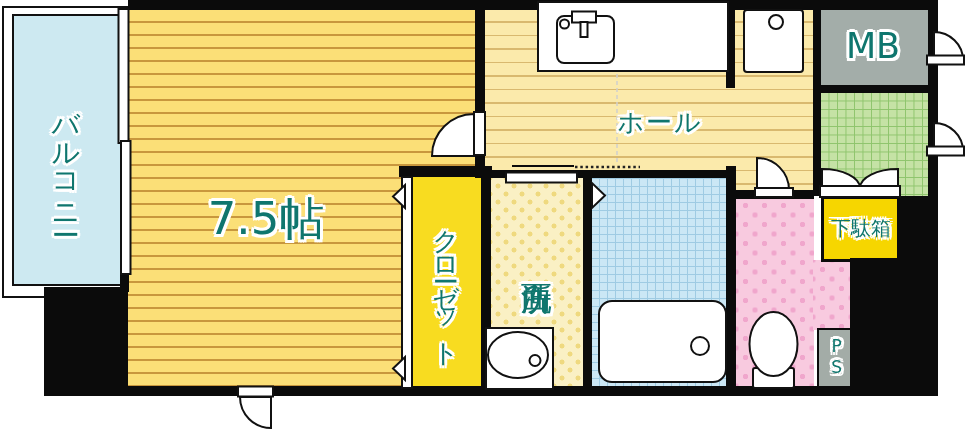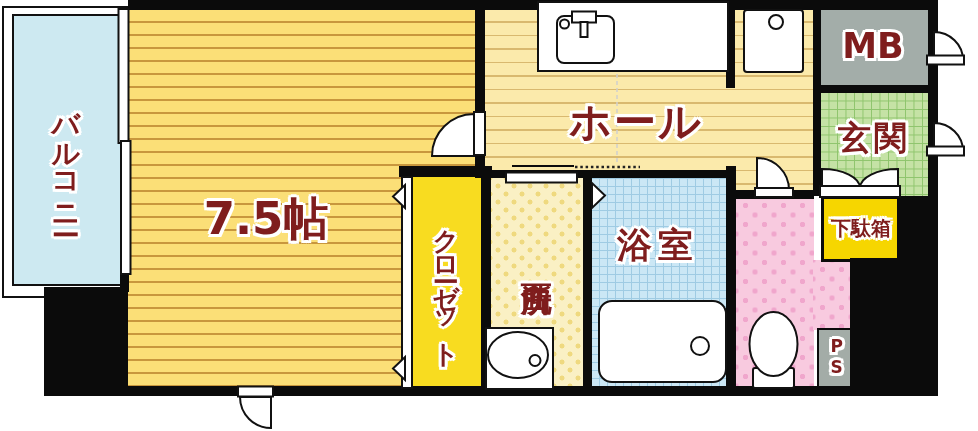--- a/index.html
+++ b/index.html
@@ -31,21 +31,21 @@
     background-size:8.5px 8.5px;}
   .mb{left:816px;top:8px;width:112px;height:80px;background:#A3ADA9;}
   .shoebox{left:821px;top:196px;width:79px;height:66px;background:#F6D600;border:3px solid #0b0b0b;}
   .ps{left:817px;top:328px;width:36px;height:60px;background:#A3ACA7;border:2px solid #0b0b0b;}
   
   .wall{background:#0b0b0b;}
   
   svg.overlay{left:0;top:0;width:978px;height:431px;z-index:40;pointer-events:none;}
   .wh{fill:#fff;stroke:#111;stroke-width:2;}
   
-  .lbl{position:absolute;z-index:50;color:#7f1d1d;font-weight:bold;white-space:nowrap;
+  .lbl{position:absolute;z-index:50;color:#0f766e;font-weight:normal;white-space:nowrap;
     transform:translate(-50%,-50%);line-height:1.02;
     text-shadow:-2.5px -2.5px 0 #fff,2.5px -2.5px 0 #fff,-2.5px 2.5px 0 #fff,2.5px 2.5px 0 #fff,
                 0 -3px 0 #fff,0 3px 0 #fff,-3px 0 0 #fff,3px 0 0 #fff;}
   .vert{writing-mode:vertical-rl;text-orientation:mixed;}
   .vert-up{writing-mode:vertical-rl;text-orientation:upright;}
   .z10{z-index:10;} .z30{z-index:30;} .z12{z-index:12;}
 </style>
 </head>
 <body>
 
@@ -136,20 +136,18 @@
     <rect class="wh" x="927" y="146.5" width="37" height="9" stroke-width="1.8"></rect>
 
     <path class="wh" d="M271,397 L240,397 A31,31 0 0 0 271,428 Z" stroke-width="1.8"></path>
     <rect class="wh" x="238" y="386.5" width="35" height="10" stroke-width="1.8"></rect>
   </svg>
 
   <div class="lbl vert" style="left:65px;top:156px;font-size:28px">バルコニー</div>
   <div class="lbl" style="left:266px;top:219px;font-size:45px">7.5帖</div>
   <div class="lbl vert" style="left:446px;top:282px;font-size:26px;letter-spacing:-1px">クローゼット</div>
   <div class="lbl vert" style="left:536px;top:259px;font-size:31px">洗面所</div>
-  <div class="lbl" style="left:658px;top:246px;font-size:35px;letter-spacing:6px">浴室</div>
-  <div class="lbl" style="left:636px;top:122px;font-size:42px;letter-spacing:2px">ホール</div>
+  <div class="lbl" style="left:660px;top:122px;font-size:26px;letter-spacing:2px">ホール</div>
   <div class="lbl" style="left:873px;top:47px;font-size:35px">MB</div>
-  <div class="lbl" style="left:874px;top:138px;font-size:33px;letter-spacing:3px">玄関</div>
   <div class="lbl" style="left:861px;top:228px;font-size:20px">下駄箱</div>
   <div class="lbl vert-up" style="left:836px;top:357px;font-size:17px;letter-spacing:1px">PS</div>
 
 </div>
 
 </body></html>

